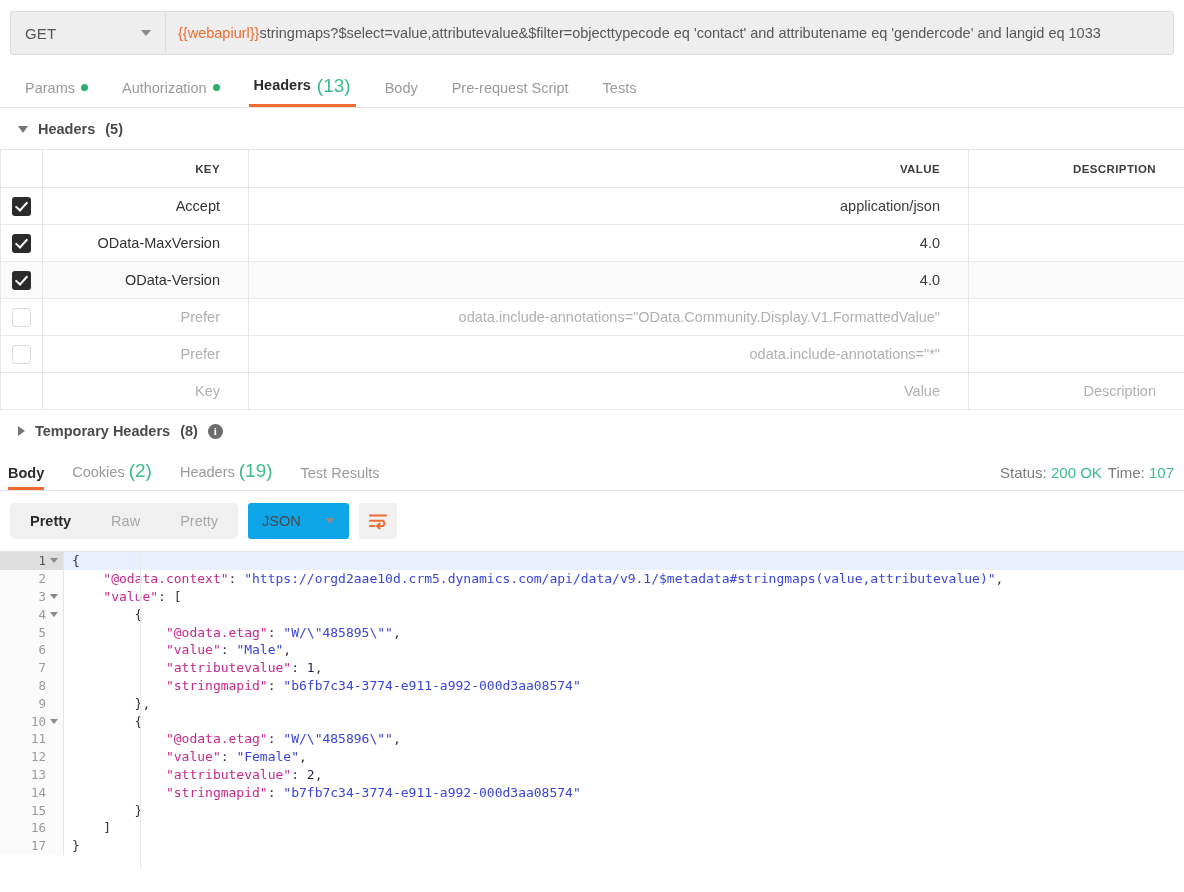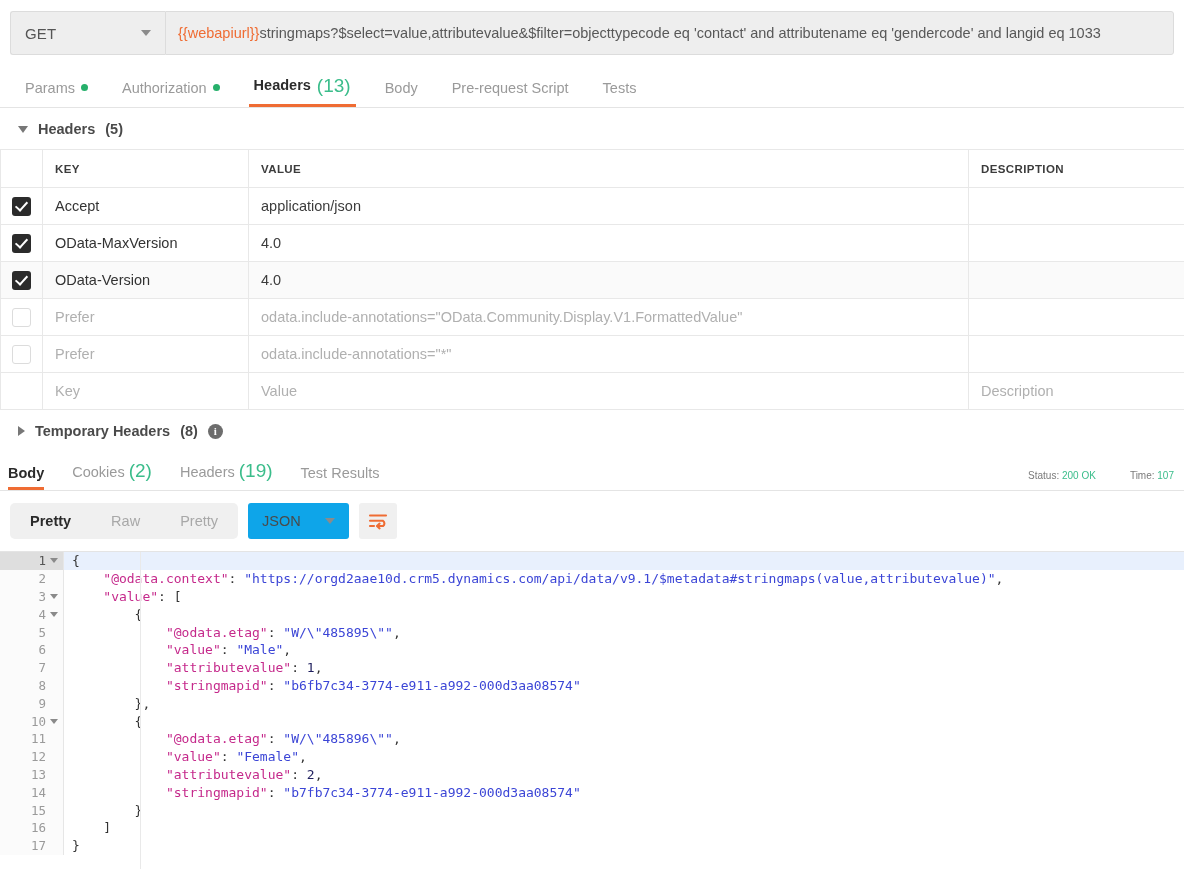--- a/index.html
+++ b/index.html
@@ -139,22 +139,22 @@
     border-collapse: collapse;
     table-layout: fixed;
     font-size: 14.5px;
   }
   table.hdr col.c-chk { width: 42px; }
   table.hdr col.c-key { width: 206px; }
   table.hdr col.c-val { width: 720px; }
   table.hdr col.c-desc { width: 216px; }
   table.hdr th, table.hdr td {
     border: 1px solid #e8e8e8;
-    text-align: left;
-    padding: 0 12px;
+    text-align: right;
+    padding: 0 28px;
     height: 37px;
     overflow: hidden;
     white-space: nowrap;
   }
   table.hdr th {
     font-size: 11.5px;
     letter-spacing: .4px;
     color: #3c3c3c;
     font-weight: 700;
     height: 38px;
@@ -208,22 +208,22 @@
   .resp-tab.active { color: #2b2b2b; font-weight: 600; }
   .resp-tab.active::after {
     content: "";
     position: absolute;
     left: 8px; right: 14px; bottom: 0;
     height: 3px;
     background: #ef6c33;
   }
   .resp-meta {
     display: flex;
-    gap: 34px;
-    font-size: 10px;
+    gap: 6px;
+    font-size: 15px;
     color: #7a7a7a;
     padding-bottom: 9px;
     white-space: nowrap;
   }
   .resp-meta .v { color: #3bbd8b; }
 
   
   .body-tools {
     display: flex;
     align-items: center;

